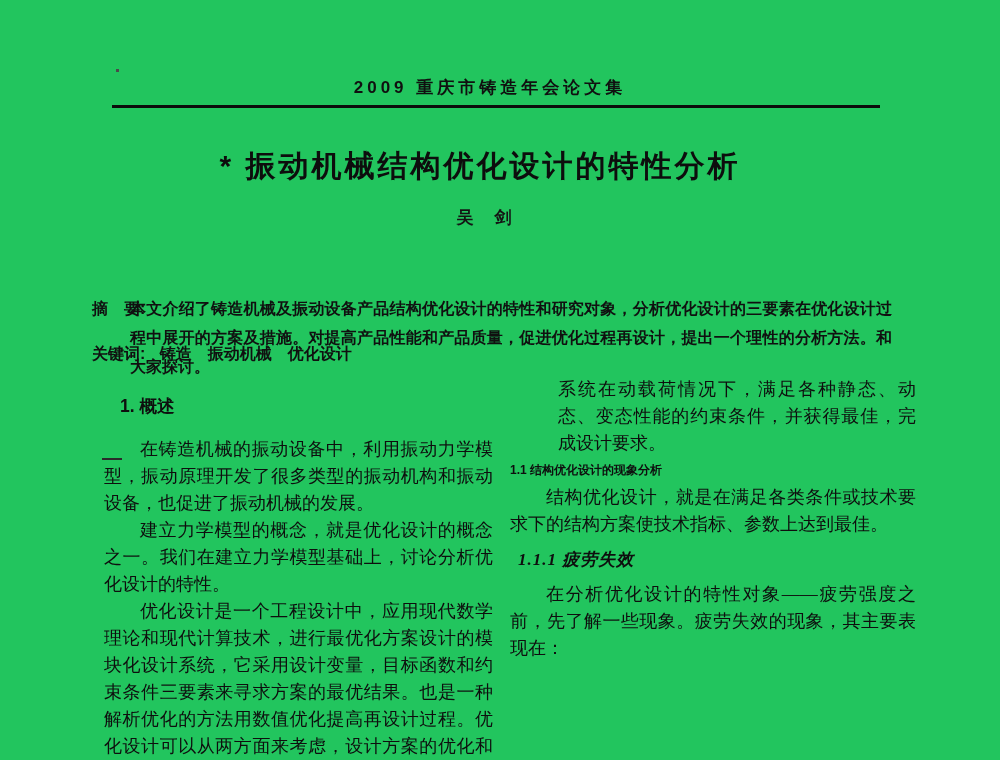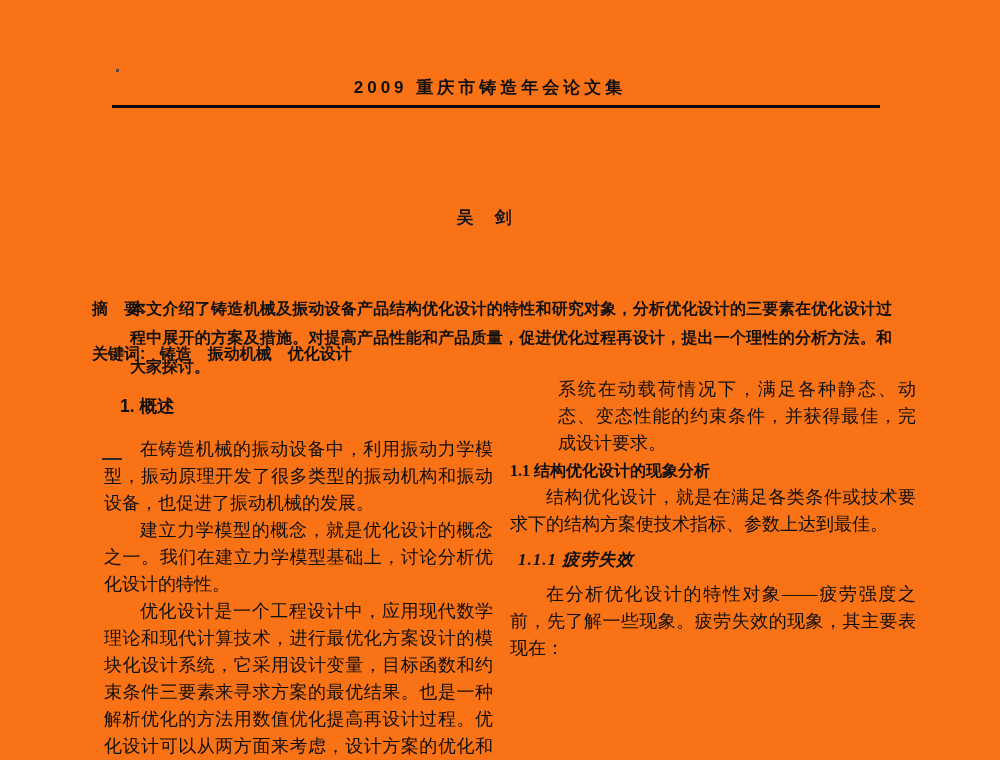--- a/index.html
+++ b/index.html
@@ -1,20 +1,20 @@
 <!DOCTYPE html>
 <html lang="zh"><head>
 <meta charset="utf-8">
 <style>
   html, body { margin: 0; padding: 0; background: #ffffff; }
   .page {
     position: relative;
     width: 1000px;
     height: 760px;
-    background: #f97316;
+    background: #22c55e;
     color: #141414;
     overflow: hidden;
     font-family: "Liberation Serif", serif;
   }
   
   .proceedings-header {
     position: absolute;
     top: 76px; left: 0; width: 980px;
     text-align: center;
     font-family: "Liberation Sans", sans-serif;
@@ -92,23 +92,23 @@
   .col p { margin: 0; text-indent: 2em; }
   .col p.no-indent { text-indent: 0; margin-left: 48px; }
   .section-heading {
     font-family: "Liberation Sans", sans-serif;
     font-weight: bold;
     font-size: 17.5px;
     line-height: 28px;
     margin: 16px;
   }
   .subsection-heading {
-    font-family: Liberation Serif, serif;
+    font-family: Liberation Sans, sans-serif;
     font-weight: bold;
-    font-size: 16px;
+    font-size: 12px;
     line-height: 27px;
     margin: 0;
   }
   .subsub-heading {
     font-weight: bold;
     font-style: italic;
     font-size: 17px;
     line-height: 27px;
     margin: 8px;
     letter-spacing: 1px;
@@ -131,20 +131,21 @@
 <body>
 
 <div class="page">
 
   <div class="speck"></div>
 
   <div class="proceedings-header">2009 重庆市铸造年会论文集</div>
 
   <div class="header-rule"></div>
 
+  <h1 class="paper-title">* 振动机械结构优化设计的特性分析</h1>
 
   <div class="author-name">吴　剑</div>
 
   <div class="abstract-block">
     <span class="abstract-label">摘　要:</span>
     <div>本文介绍了铸造机械及振动设备产品结构优化设计的特性和研究对象，分析优化设计的三要素在优化设计过程中展开的方案及措施。对提高产品性能和产品质量，促进优化过程再设计，提出一个理性的分析方法。和大家探讨。</div>
   </div>
 
   <div class="keywords-line">
     <span class="keywords-label">关键词:</span>

